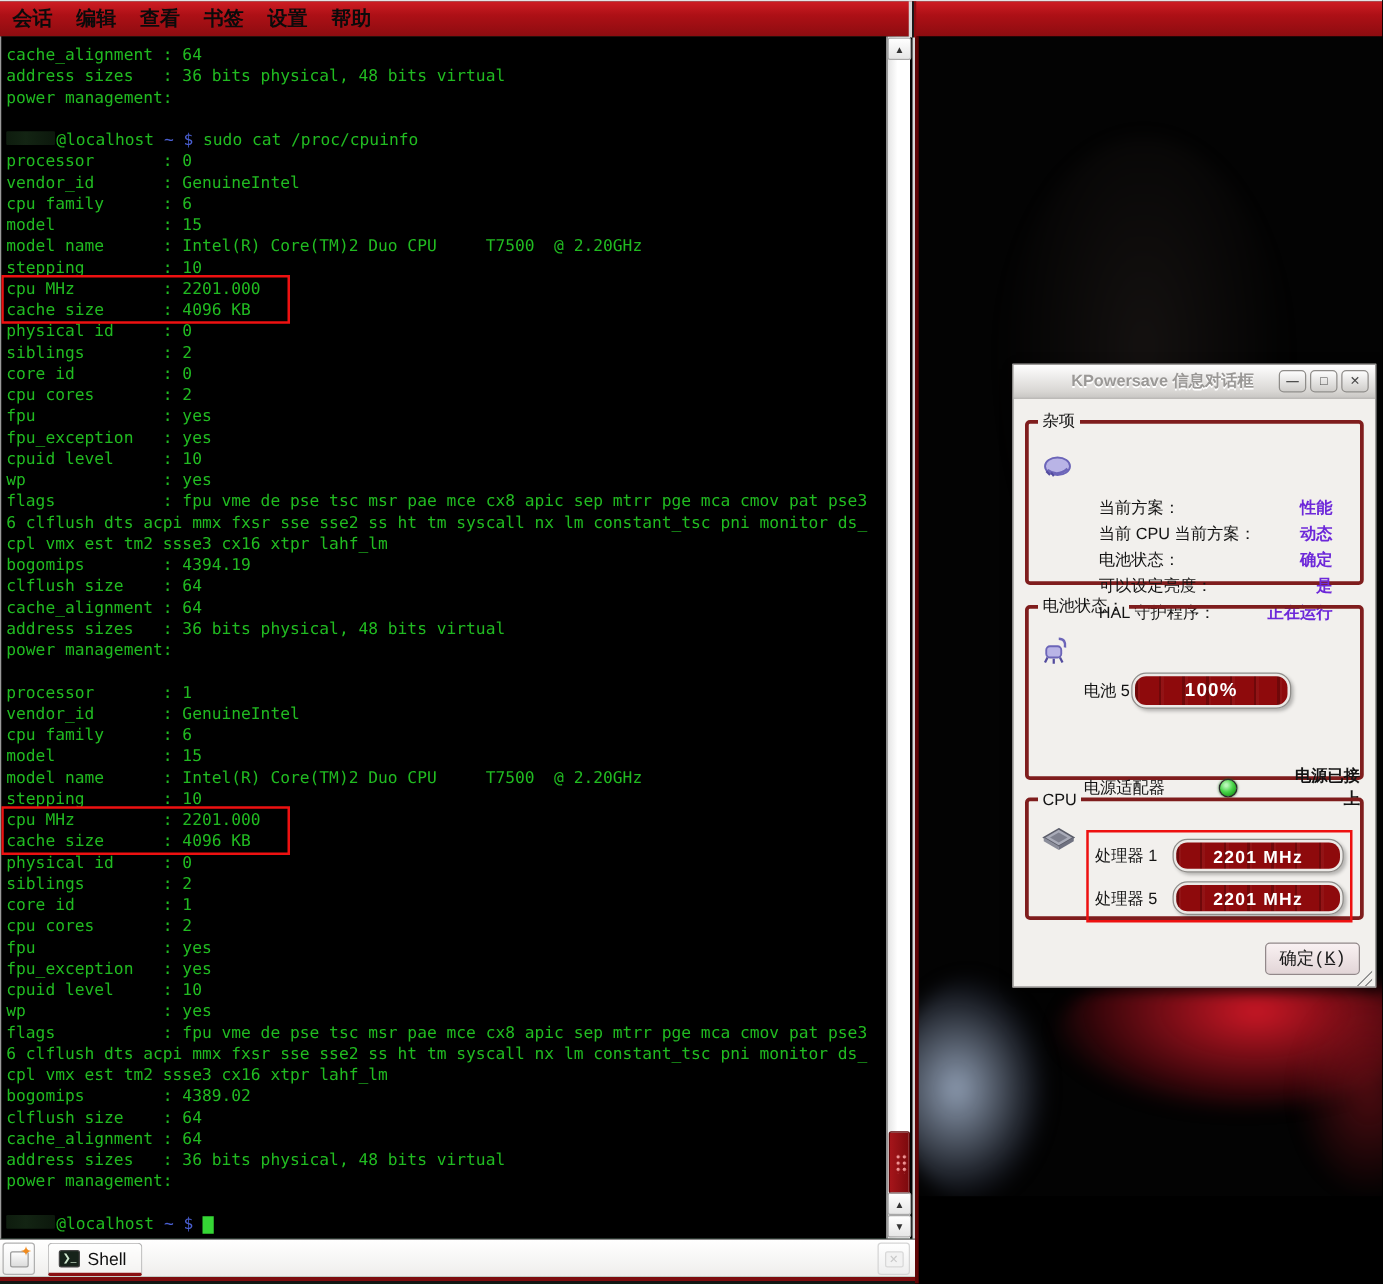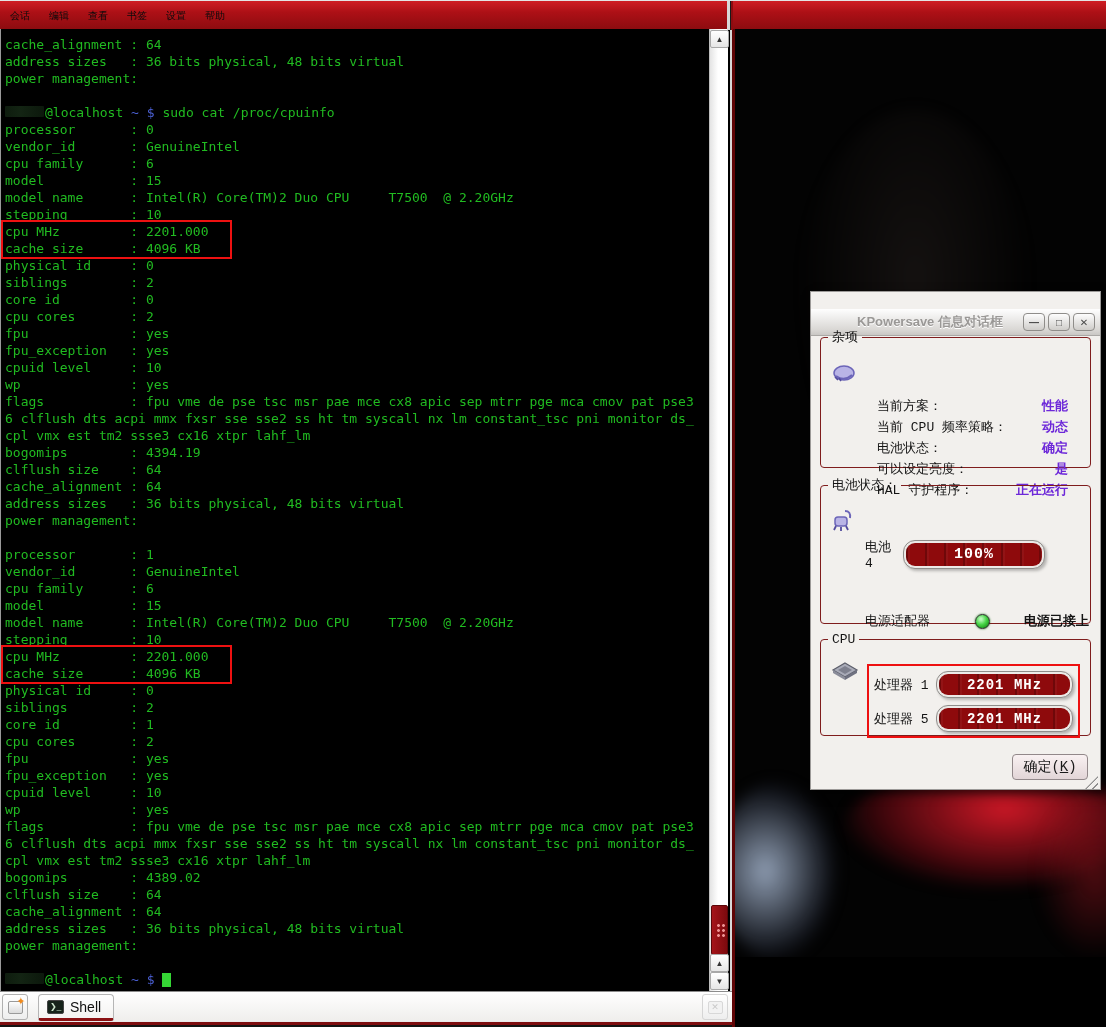--- a/index.html
+++ b/index.html
@@ -4,21 +4,21 @@
 <style>
   * { margin:0; padding:0; box-sizing:border-box; }
   html,body { width:1106px; height:1027px; background:#000; font-family:"Liberation Sans","DejaVu Sans",sans-serif; }
   .screen { position:relative; width:1106px; height:1027px; overflow:hidden; background:#000; }
 
   
   .menubar { position:absolute; left:0; top:0; width:1106px; height:29px;
     background:linear-gradient(180deg,#cf1d23 0%,#ad1016 40%,#8d0c10 100%);
     border-top:1px solid #e3e3e3; z-index:5; }
   .menu-items { position:absolute; left:10px; top:0; height:29px; display:flex; align-items:center; gap:19px; }
-  .menu-item { font-size:10px; font-weight:normal; color:#0b0b0b; cursor:default; }
+  .menu-item { font-size:16px; font-weight:bold; color:#0b0b0b; cursor:default; }
   .menubar-sep { position:absolute; left:727px; top:0; width:6px; height:29px;
     background:linear-gradient(90deg,#d8d8d8 0 3px,#1a1a1a 3px 4px,#8d0c10 4px 6px); }
 
   
   .terminal-window { position:absolute; left:0; top:29px; width:732px; height:998px; background:#14532d; }
   .term-screen { position:absolute; left:0; top:0; width:732px; height:962px; background:#000;
     border-left:1px solid #9a9a9a; border-right:2px solid #d8d8d8; overflow:hidden; }
   #term-lines { position:absolute; left:0; top:0; padding:7px 0 0 4px;
     font-family:"DejaVu Sans Mono","Liberation Mono",monospace; font-size:13px; line-height:17px;
     color:#21bb21; white-space:pre; }
@@ -76,51 +76,51 @@
     background:radial-gradient(ellipse at 40% 50%, rgba(168,185,210,.85), rgba(60,70,95,.25) 62%, rgba(0,0,0,0) 75%); }
   .blob.redfabric { left:110px; top:738px; width:290px; height:120px;
     background:radial-gradient(ellipse at 55% 35%, rgba(215,25,40,.95), rgba(120,10,20,.5) 55%, rgba(0,0,0,0) 75%); }
   .blob.redfabric2 { left:300px; top:760px; width:120px; height:170px;
     background:radial-gradient(ellipse, rgba(150,20,30,.5), rgba(0,0,0,0) 70%); }
   .photo-bottom { position:absolute; left:0; bottom:0; width:100%; height:70px; background:#000; }
 
   
   .dialog { position:absolute; left:810px; top:291px; width:291px; height:499px; z-index:10;
     background:#f2f0ed; border:1px solid #9c9a98; box-shadow:3px 4px 9px rgba(0,0,0,.65); }
-  .titlebar { position:absolute; left:0; top:17px; width:100%; height:27px;
+  .titlebar { position:absolute; left:0; top:0; width:100%; height:27px;
     background:linear-gradient(180deg,#fefefe,#d9d7d4 80%,#c9c7c4); border-bottom:1px solid #aaa8a5;
     display:flex; align-items:center; }
   .title { flex:1; text-align:center; font-size:13px; font-weight:bold; color:#9a9896;
     text-shadow:0 1px 0 #fff; padding-left:26px; }
   .tb-buttons { display:flex; gap:3px; margin-right:5px; }
   .wbtn { width:22px; height:18px; background:linear-gradient(180deg,#fdfdfd,#cfcdca);
     border:1px solid #8f8d8a; border-radius:4px; font-size:10px; font-weight:bold; color:#4a4a4a;
     display:flex; align-items:center; justify-content:center; }
   .dbody { position:absolute; left:0; top:27px; width:100%; height:472px; padding:9px 9px 0 9px; }
 
-  .grp { position:relative; border:1px solid #7f1d1d; border-radius:4px; width:100%;font-family:Liberation Mono, monospace; }
+  .grp { position:relative; border:3px solid #7f1d1d; border-radius:4px; width:100%; }
   .grp legend { font-size:13px; color:#141414; padding:0 4px; margin-left:7px; }
   .grp-icon { position:absolute; left:10px; top:14px; width:26px; height:24px; }
 
   .grp.misc { height:140px; }
   .mrows { position:absolute; left:56px; right:22px; top:22px;margin-top:27px; }
   .mrow { display:flex; justify-content:space-between; align-items:center; height:21px; }
   .ml { font-size:13px; color:#141414; }
   .mv { font-size:13px; font-weight:bold; color:#6d28d9; }
 
   .grp.batt { height:148px; margin-top:8px; }
   .brow { position:absolute; left:44px; top:44px; display:flex; align-items:center; }
   .bl { font-size:13px; color:#141414; width:38px; }
   .pframe { background:#eceae7; border:1px solid #8f8d8a; border-radius:12px; padding:2px; box-shadow:2px 2px 3px rgba(0,0,0,.25); }
   .pfill { position:relative; border-radius:9px; background:#8e0a0c; overflow:hidden;
     display:flex; align-items:center; justify-content:center; }
   .pfill::before { content:""; position:absolute; inset:0;
     background:repeating-linear-gradient(90deg, rgba(0,0,0,.22) 0 2px, rgba(255,255,255,.04) 2px 4px, transparent 4px 19px); }
   .pfill span { position:relative; color:#fff; font-weight:bold; letter-spacing:1px; }
-  .brow .pfill { width:136px; height:23px; font-size:15px; }
+  .brow .pfill { width:122px; height:23px; font-size:15px; }
   .arow { position:absolute; left:44px; top:118px; display:flex; align-items:center; font-size:13px; color:#141414; }
   .arow .alabel { width:110px; }
   .led { width:15px; height:15px; border-radius:50%; border:1px solid #2a2a2a; margin-right:34px;
     background:radial-gradient(circle at 38% 32%, #b8f7b8 8%, #49d549 45%, #1d9a1d 80%, #117011); box-shadow:0 0 2px #1a6b1a; }
   .arow .astatus { font-weight:bold;text-align:right; }
 
   .grp.cpu { height:104px; margin-top:8px; }
   .crows { position:absolute; left:53px; top:24px; display:flex; flex-direction:column; gap:7px; }
   .crow { display:flex; align-items:center; height:27px; }
   .crow .cl { font-size:13px; color:#141414; width:62px; }
@@ -216,21 +216,21 @@
             <path d="M5 16 q8 6 16 -1" fill="none" stroke="#6c65b8" stroke-width="2"></path>
             <path d="M4 17 l3 3 M8 18 l2 3" stroke="#534c9e" stroke-width="1.6"></path>
           </svg>
         </div>
         <div class="mrows">
           <div class="mrow">
             <span class="ml">当前方案：</span>
             <span class="mv">性能</span>
           </div>
           <div class="mrow">
-            <span class="ml">当前 CPU 频率策略：</span>
+            <span class="ml">当前 CPU 当前方案：</span>
             <span class="mv">动态</span>
           </div>
           <div class="mrow">
             <span class="ml">电池状态：</span>
             <span class="mv">确定</span>
           </div>
           <div class="mrow">
             <span class="ml">可以设定亮度：</span>
             <span class="mv">是</span>
           </div>
@@ -244,21 +244,21 @@
       <fieldset class="grp batt">
         <legend>电池状态：</legend>
         <div class="grp-icon">
           <svg width="24" height="24" viewBox="0 0 24 24">
             <path d="M14 3 q6 0 5 7" fill="none" stroke="#6c65b8" stroke-width="2"></path>
             <rect x="4" y="9" width="12" height="9" rx="3" fill="#b9b4e6" stroke="#6c65b8" stroke-width="1.5"></rect>
             <path d="M5 18 l-2 4 M10 19 l0 4 M15 18 l2 4" stroke="#534c9e" stroke-width="1.8"></path>
           </svg>
         </div>
         <div class="brow">
-          <span class="bl">电池 4</span>
+          <span class="bl">电池 5</span>
           <div class="pframe">
             <div class="pfill">
                 <span>100%</span>
               </div>
           </div>
         </div>
         <div class="arow">
           <span class="alabel">电源适配器</span>
           <span class="led"></span>
           <span class="astatus">电源已接上</span>

